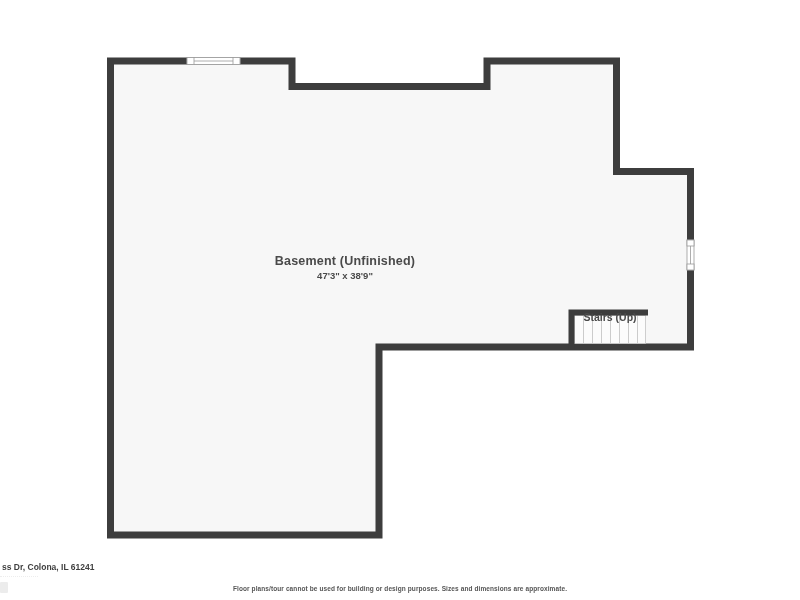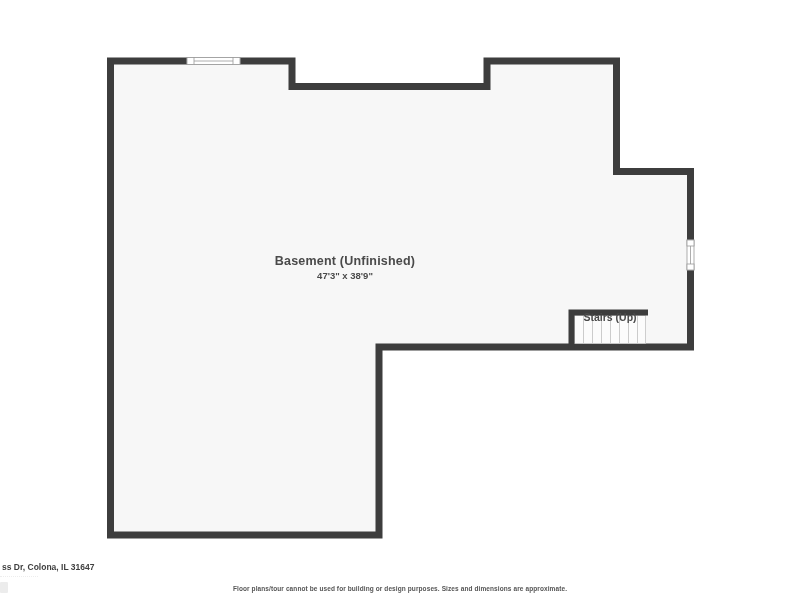--- a/index.html
+++ b/index.html
@@ -122,20 +122,20 @@
       <rect x="687" y="264" width="7" height="6"></rect>
     </g>
   </svg>
 
   <div class="overlay room-label">Basement (Unfinished)</div>
 
   <div class="overlay room-dims">47'3" x 38'9"</div>
 
   <div class="overlay stairs-label">Stairs (Up)</div>
 
-  <div class="overlay footer-address">ss Dr, Colona, IL 31647</div>
+  <div class="overlay footer-address">ss Dr, Colona, IL 61241</div>
 
   <div class="overlay faint-dots"></div>
   <div class="overlay partial-logo"></div>
 
   <div class="overlay footer-disclaimer">Floor plans/tour cannot be used for building or design purposes. Sizes and dimensions are approximate.</div>
 
 </div>
 
 </body></html>

